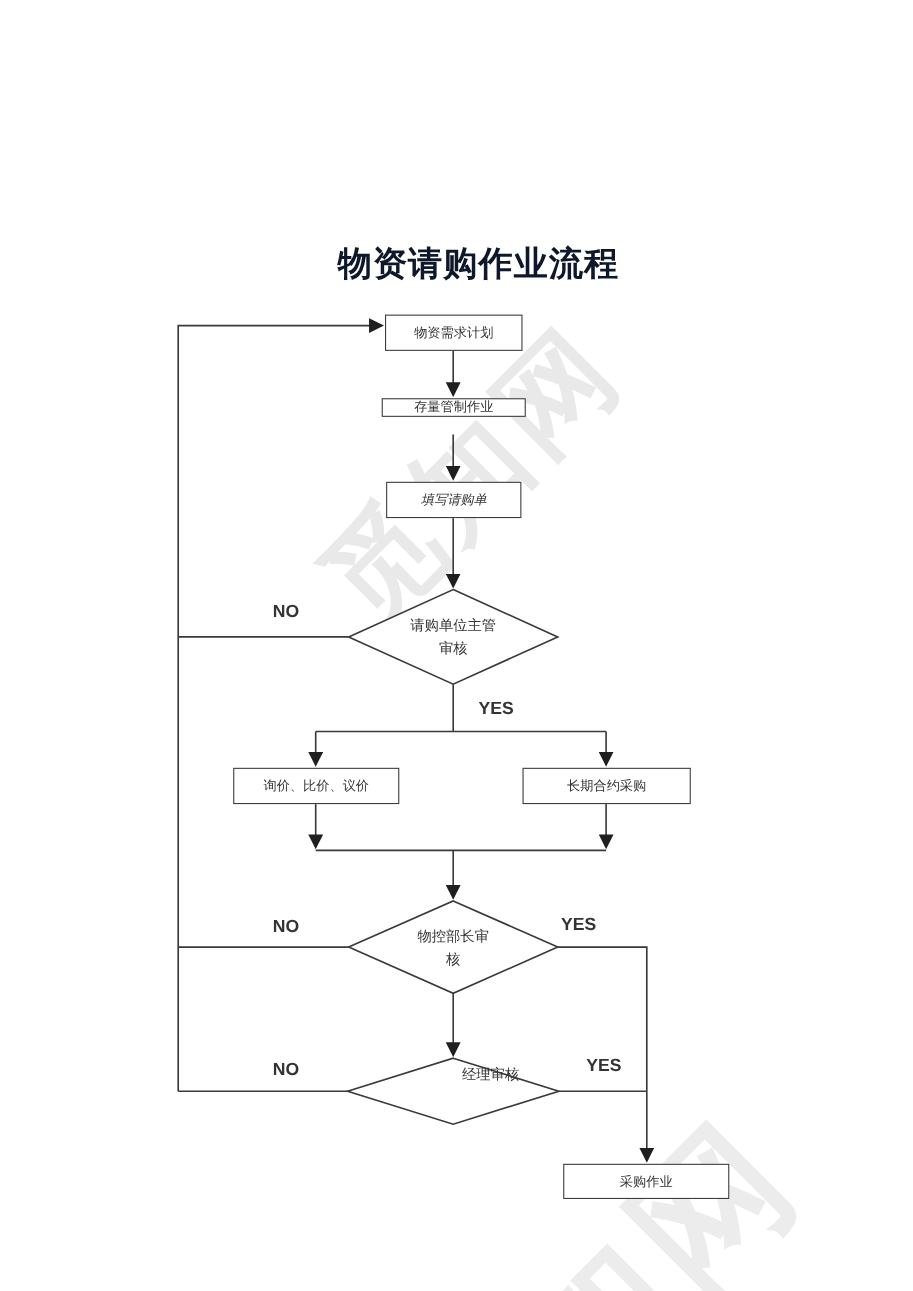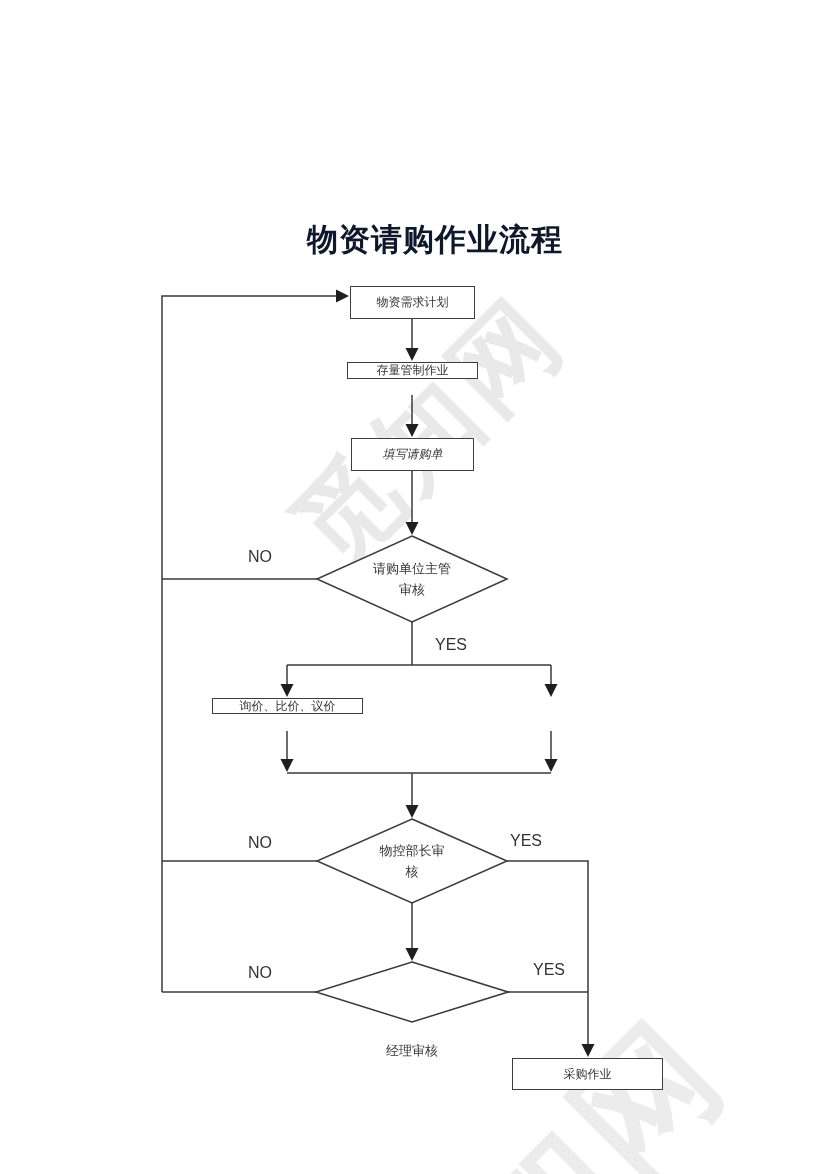--- a/index.html
+++ b/index.html
@@ -41,37 +41,37 @@
     box-sizing:border-box;
     border:1.5px solid #3d3d3d;
     background:#ffffff;
     display:flex;align-items:center;justify-content:center;
     font-size:12px;color:#333;
     text-align:center;
   }
   .box-start{left:350px;top:286px;width:125px;height:33px;}
   .box-inventory{left:347px;top:362px;width:131px;height:17px;}
   .box-form{left:351px;top:438px;width:123px;height:33px;font-style:italic;}
-  .box-inquiry{left:212px;top:698px;width:151px;height:16px;}
+  .box-inquiry{left:212px;top:698px;width:151px;height:33px;}
   .box-contract{left:475px;top:698px;width:153px;height:33px;}
   .box-purchase{left:512px;top:1058px;width:151px;height:32px;}
   .diamond-label{
     position:absolute;
     z-index:3;
     font-size:13px;color:#333;
     text-align:center;
     line-height:21px;
   }
   .dl-unit{left:368px;top:558px;width:88px;}
   .dl-material{left:377px;top:840px;width:70px;}
-  .dl-manager{left:352px;top:1040px;width:120px;}
+  .dl-manager{left:352px;top:966px;width:120px;text-align:right;}
   .edge-label{
     position:absolute;
     z-index:3;
-    font-size:16px;color:#333;
+    font-size:16px;color:#333;font-weight:bold;
   }
   .lbl-no-1{left:248px;top:548px;}
   .lbl-yes-1{left:435px;top:636px;}
   .lbl-no-2{left:248px;top:834px;}
   .lbl-yes-2{left:510px;top:832px;}
   .lbl-no-3{left:248px;top:964px;}
   .lbl-yes-3{left:533px;top:961px;}
 </style>
 </head>
 <body>
@@ -135,20 +135,23 @@
   </div>
   <div class="flow-box box-inventory">
     <span>存量管制作业</span>
   </div>
   <div class="flow-box box-form">
     <span>填写请购单</span>
   </div>
   <div class="flow-box box-inquiry">
     <span>询价、比价、议价</span>
   </div>
+  <div class="flow-box box-contract">
+    <span>长期合约采购</span>
+  </div>
   <div class="flow-box box-purchase">
     <span>采购作业</span>
   </div>
 
   <div class="diamond-label dl-unit">请购单位主管审核</div>
   <div class="diamond-label dl-material">物控部长审核</div>
   <div class="diamond-label dl-manager">经理审核</div>
 
   <div class="edge-label lbl-no-1">NO</div>
   <div class="edge-label lbl-yes-1">YES</div>

